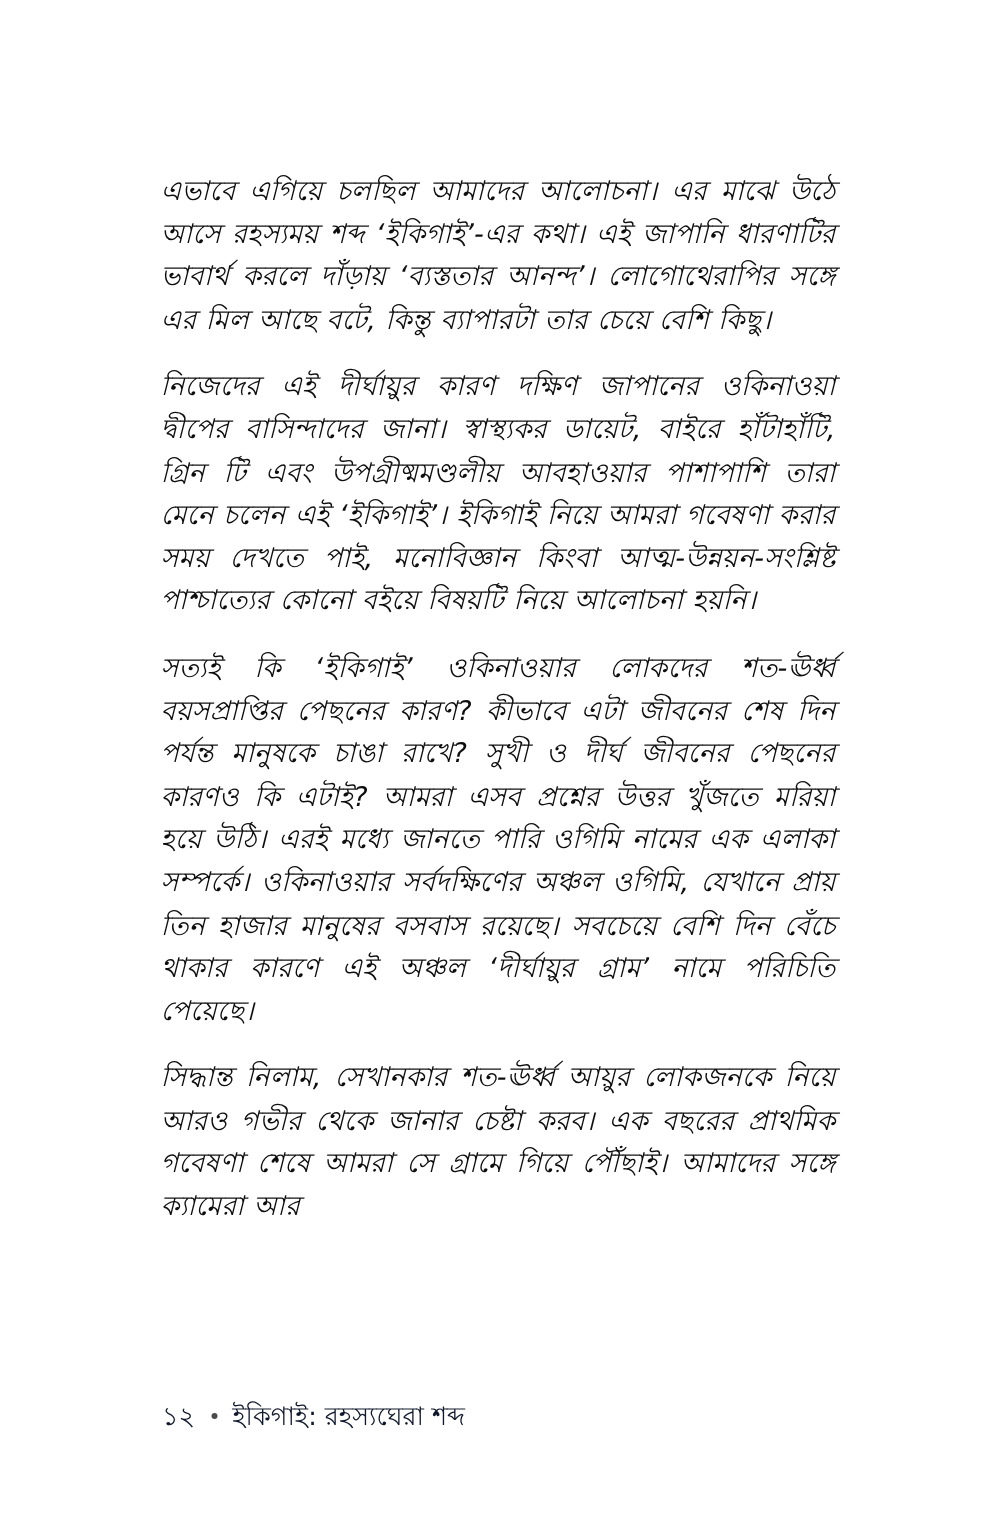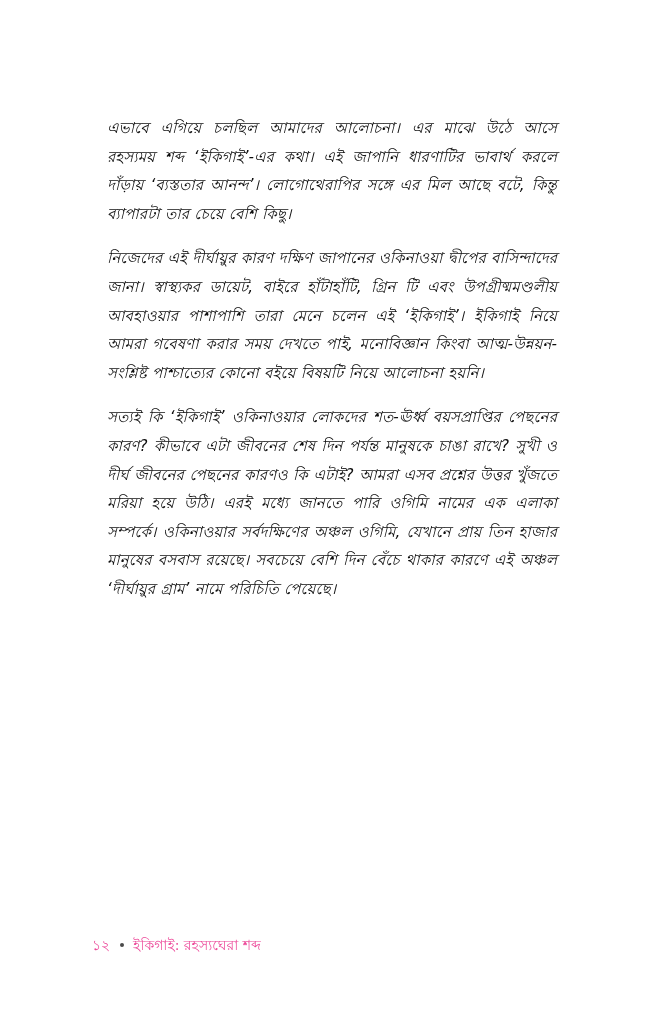--- a/index.html
+++ b/index.html
@@ -21,46 +21,46 @@
     box-sizing: border-box;
   }
   .text-block {
     position: absolute;
     left: 107px;
     top: 114px;
     width: 450px;
   }
   .para {
     margin: 0 0 16px 0;
-    font-size: 15px;
+    font-size: 18px;
     line-height: 28.6px;
     text-align: justify;
     text-justify: inter-word;
     font-style: italic;
     font-weight: 400;
     color: #0d0d0d;
     letter-spacing: 0.1px;
     word-spacing: 0.4px;
     -webkit-font-smoothing: antialiased;
   }
   .para:last-of-type {
     margin-bottom: 0;
   }
   
   .bn {
     font-family: "DejaVu Sans", "Liberation Sans", sans-serif;
   }
   .footer {
     position: absolute;
-    left: 92px;
+    left: 108px;
     top: 935px;
     font-family: "DejaVu Sans", "Liberation Sans", sans-serif;
-    font-size: 14px;
+    font-size: 17px;
     line-height: 20px;
-    color: #ec4899;
+    color: #0f172a;
     font-style: normal;
     white-space: nowrap;
   }
   .footer .pg { margin-right: 3px; }
   .footer .dot {
     display: inline-block;
     width: 4px;
     height: 4px;
     border-radius: 50%;
     background: #4a4a4a;
@@ -70,20 +70,21 @@
 </style>
 </head>
 <body>
 
 <div class="page">
 
   <div class="text-block">
     <p class="para bn">এভাবে এগিয়ে চলছিল আমাদের আলোচনা। এর মাঝে উঠে আসে রহস্যময় শব্দ ‘ইকিগাই’-এর কথা। এই জাপানি ধারণাটির ভাবার্থ করলে দাঁড়ায় ‘ব্যস্ততার আনন্দ’। লোগোথেরাপির সঙ্গে এর মিল আছে বটে, কিন্তু ব্যাপারটা তার চেয়ে বেশি কিছু।</p>
     <p class="para bn">নিজেদের এই দীর্ঘায়ুর কারণ দক্ষিণ জাপানের ওকিনাওয়া দ্বীপের বাসিন্দাদের জানা। স্বাস্থ্যকর ডায়েট, বাইরে হাঁটাহাঁটি, গ্রিন টি এবং উপগ্রীষ্মমণ্ডলীয় আবহাওয়ার পাশাপাশি তারা মেনে চলেন এই ‘ইকিগাই’। ইকিগাই নিয়ে আমরা গবেষণা করার সময় দেখতে পাই, মনোবিজ্ঞান কিংবা আত্ম-উন্নয়ন-সংশ্লিষ্ট পাশ্চাত্যের কোনো বইয়ে বিষয়টি নিয়ে আলোচনা হয়নি।</p>
     <p class="para bn">সত্যই কি ‘ইকিগাই’ ওকিনাওয়ার লোকদের শত-ঊর্ধ্ব বয়সপ্রাপ্তির পেছনের কারণ? কীভাবে এটা জীবনের শেষ দিন পর্যন্ত মানুষকে চাঙা রাখে? সুখী ও দীর্ঘ জীবনের পেছনের কারণও কি এটাই? আমরা এসব প্রশ্নের উত্তর খুঁজতে মরিয়া হয়ে উঠি। এরই মধ্যে জানতে পারি ওগিমি নামের এক এলাকা সম্পর্কে। ওকিনাওয়ার সর্বদক্ষিণের অঞ্চল ওগিমি, যেখানে প্রায় তিন হাজার মানুষের বসবাস রয়েছে। সবচেয়ে বেশি দিন বেঁচে থাকার কারণে এই অঞ্চল ‘দীর্ঘায়ুর গ্রাম’ নামে পরিচিতি পেয়েছে।</p>
+    <p class="para bn">সিদ্ধান্ত নিলাম, সেখানকার শত-ঊর্ধ্ব আয়ুর লোকজনকে নিয়ে আরও গভীর থেকে জানার চেষ্টা করব। এক বছরের প্রাথমিক গবেষণা শেষে আমরা সে গ্রামে গিয়ে পৌঁছাই। আমাদের সঙ্গে ক্যামেরা আর</p>
   </div>
 
   <div class="footer">
     <span class="pg">১২</span>
     <span class="dot"></span>
     <span>ইকিগাই: রহস্যঘেরা শব্দ</span>
   </div>
 
 </div>
 

